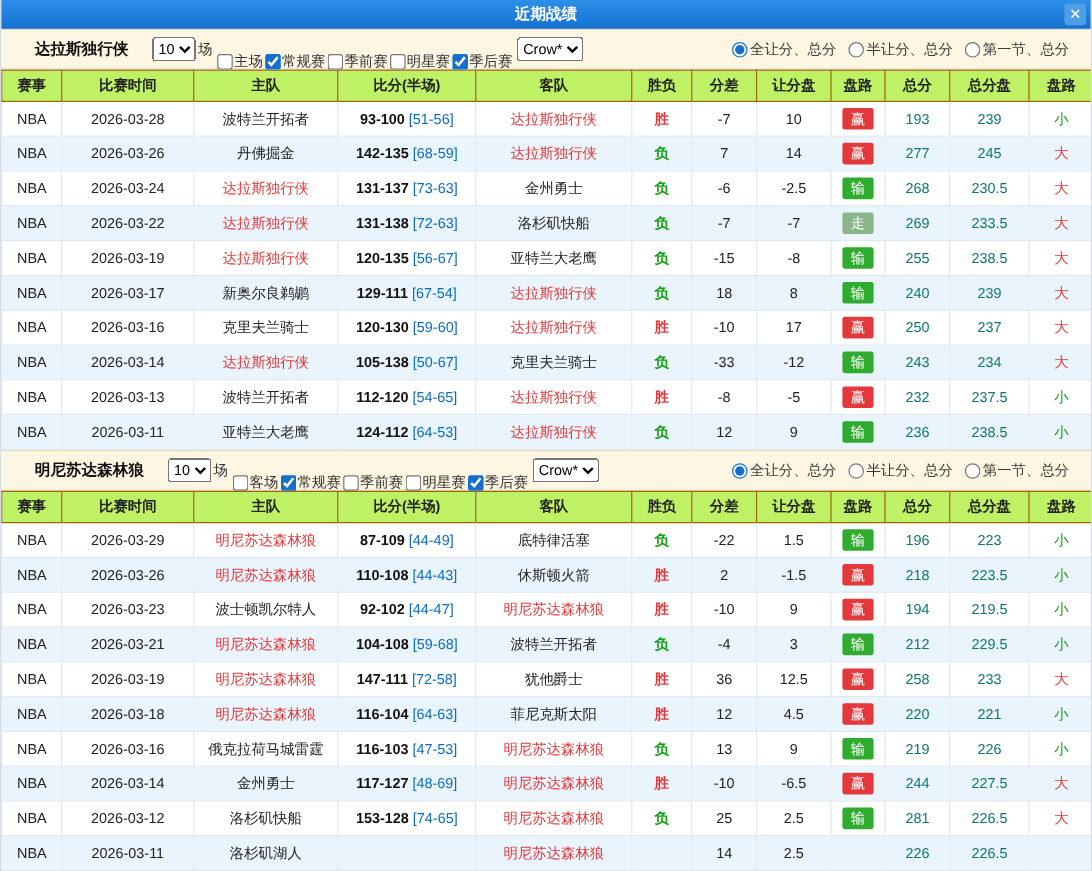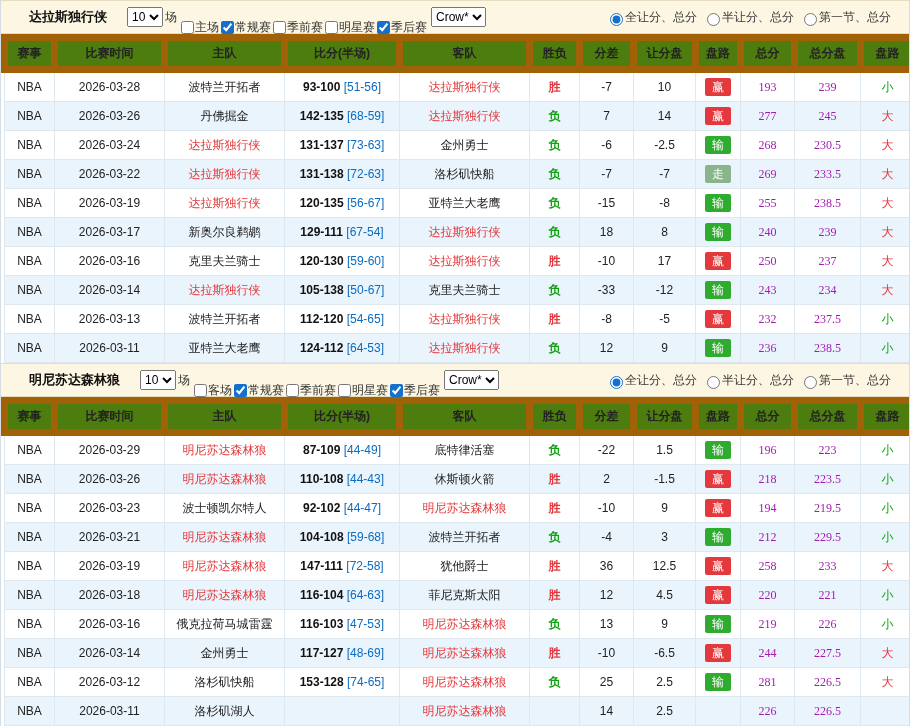--- a/index.html
+++ b/index.html
@@ -11,50 +11,54 @@
   
   .controls{height:32px;background:#fdf6e2;display:flex;align-items:center;padding:0 18px 0 28px;font-size:12px;color:#333;border-bottom:1px solid #e6ddc0;border-top:1px solid #e6ddc0;}
   .team-name{font-weight:bold;font-size:13px;color:#111;margin-right:18px;white-space:nowrap;}
   .controls select{font-size:12px;height:20px;margin:0 2px;}
   .games-suffix{margin-right:4px;}
   .filter-group{display:flex;align-items:center;white-space:nowrap;margin-top:20px;}
   .filter-group label{display:flex;align-items:center;margin-right:2px;cursor:pointer;}
   .filter-group input{margin:0 1px 0 0;}
   .mode-select{margin-left:4px;}
   .radio-group{margin-left:auto;display:flex;align-items:center;gap:10px;white-space:nowrap;color:#3a3a3a;}
-  .radio-group label{display:flex;align-items:flex-end;cursor:pointer;}
+  .radio-group label{display:flex;align-items:center;cursor:pointer;}
   .radio-group input{margin:0 2px 0 0;}
   input[type=checkbox],input[type=radio]{accent-color:#1470cc;width:13px;height:13px;}
   
   table{width:100%;border-collapse:collapse;table-layout:fixed;font-size:12px;}
-  th{background:#4d7c0f;height:25px;border:7px solid #a16207;font-weight:bold;color:#222;font-size:12px;padding:0;}
+  th{background:#bef264;height:25px;border:1px solid #a16207;font-weight:bold;color:#222;font-size:12px;padding:0;}
   td{height:28px;text-align:center;border:1px solid #dfe8ef;color:#222;padding:0 2px;overflow:hidden;white-space:nowrap;}
   tbody tr:nth-child(even){background:#eaf4fc;}
   col.c1{width:50px}col.c2{width:110px}col.c3{width:120px}col.c4{width:115px}
   col.c5{width:130px}col.c6{width:50px}col.c7{width:54px}col.c8{width:62px}
   col.c9{width:45px}col.c10{width:54px}col.c11{width:66px}col.c12{width:54px}
   
   .hl{color:#e4393c;}
   .score{font-weight:bold;color:#111;}
   .half{color:#0b6bc2;}
   .res-win{color:#e4393c;font-weight:bold;}
   .res-loss{color:#13a113;font-weight:bold;}
   .badge{display:inline-block;min-width:16px;padding:2px 5px;border-radius:2px;color:#fff;font-size:12px;line-height:1.2;}
   .badge-win{background:#e4393c;}
   .badge-loss{background:#2fac2f;}
   .badge-push{background:#8ab58a;}
-  .num-blue{color:#a21caf;font-family:Liberation Serif, serif;}
+  .num-blue{color:#0f766e;}
   .big{color:#e4393c;}
   .small{color:#13a113;}
   .summary{height:25px;line-height:25px;text-align:center;color:#e4393c;font-size:12px;background:#fff;border-bottom:1px solid #e4e4e4;}
 </style>
 </head>
 <body>
 
 <div id="root">
+  <div class="titlebar">
+    <span>近期战绩</span>
+    <span class="close-btn">✕</span>
+  </div>
   <div id="sections">
   <div class="section">
     <div class="controls">
       <span class="team-name">达拉斯独行侠</span>
       <select><option>10</option></select>
       <span class="games-suffix">场</span>
       <span class="filter-group">
             <label>
               <input type="checkbox" style="">
               <span>主场</span>

